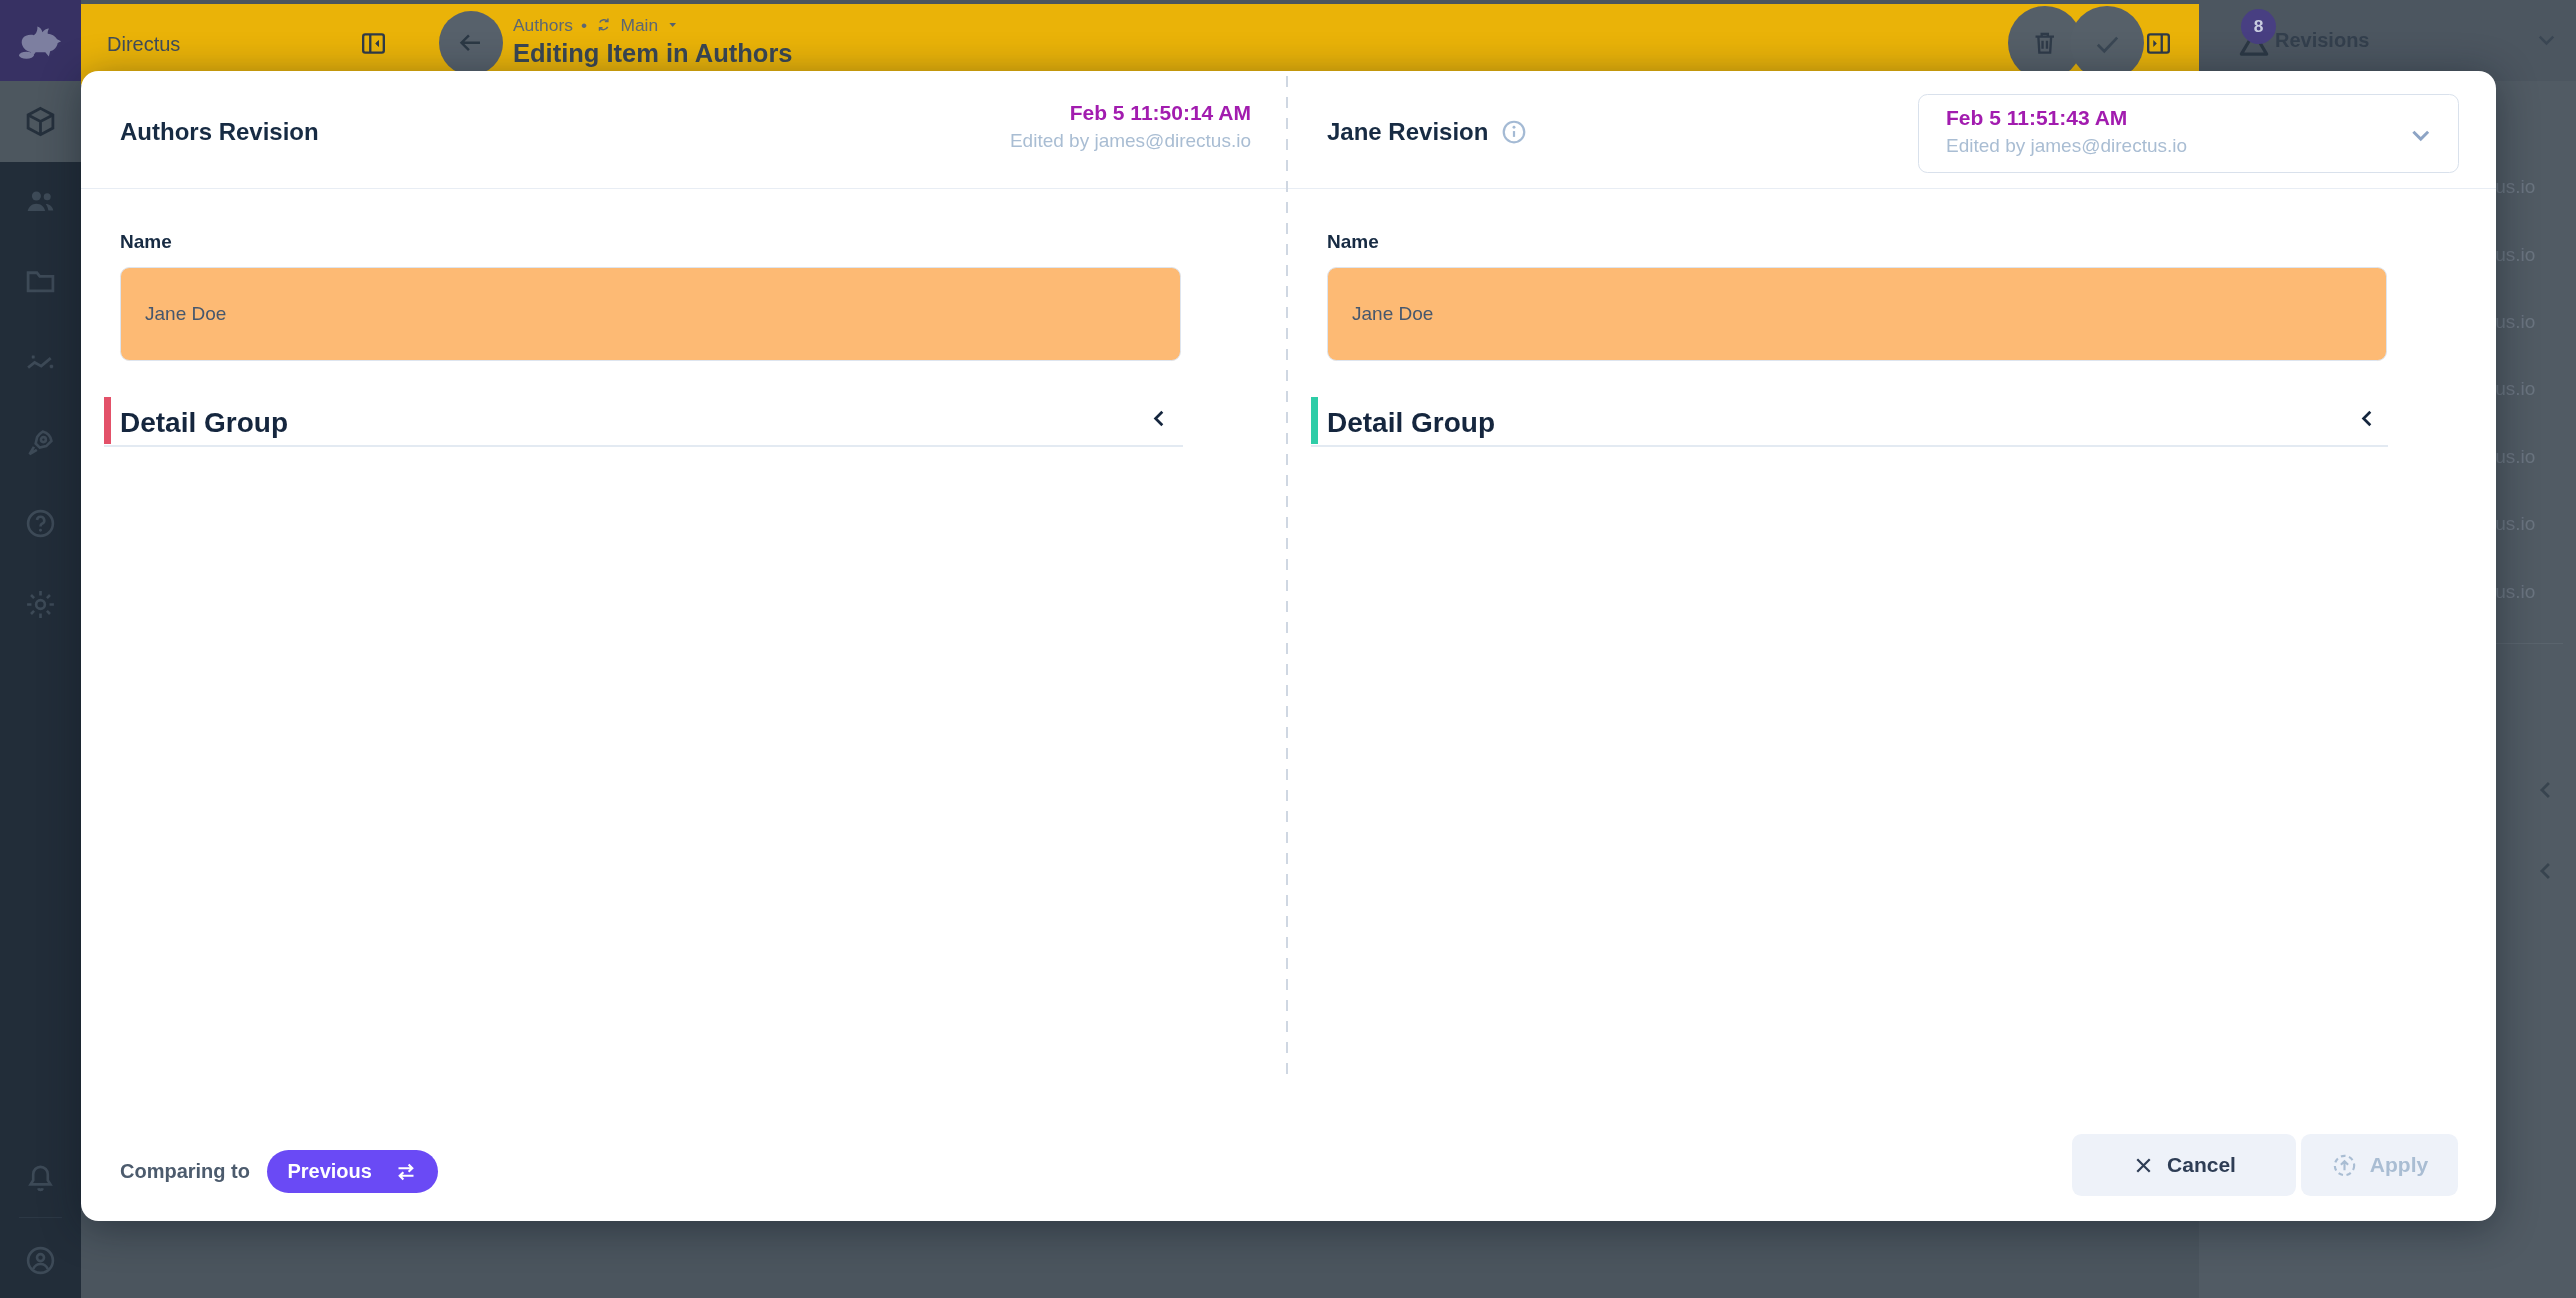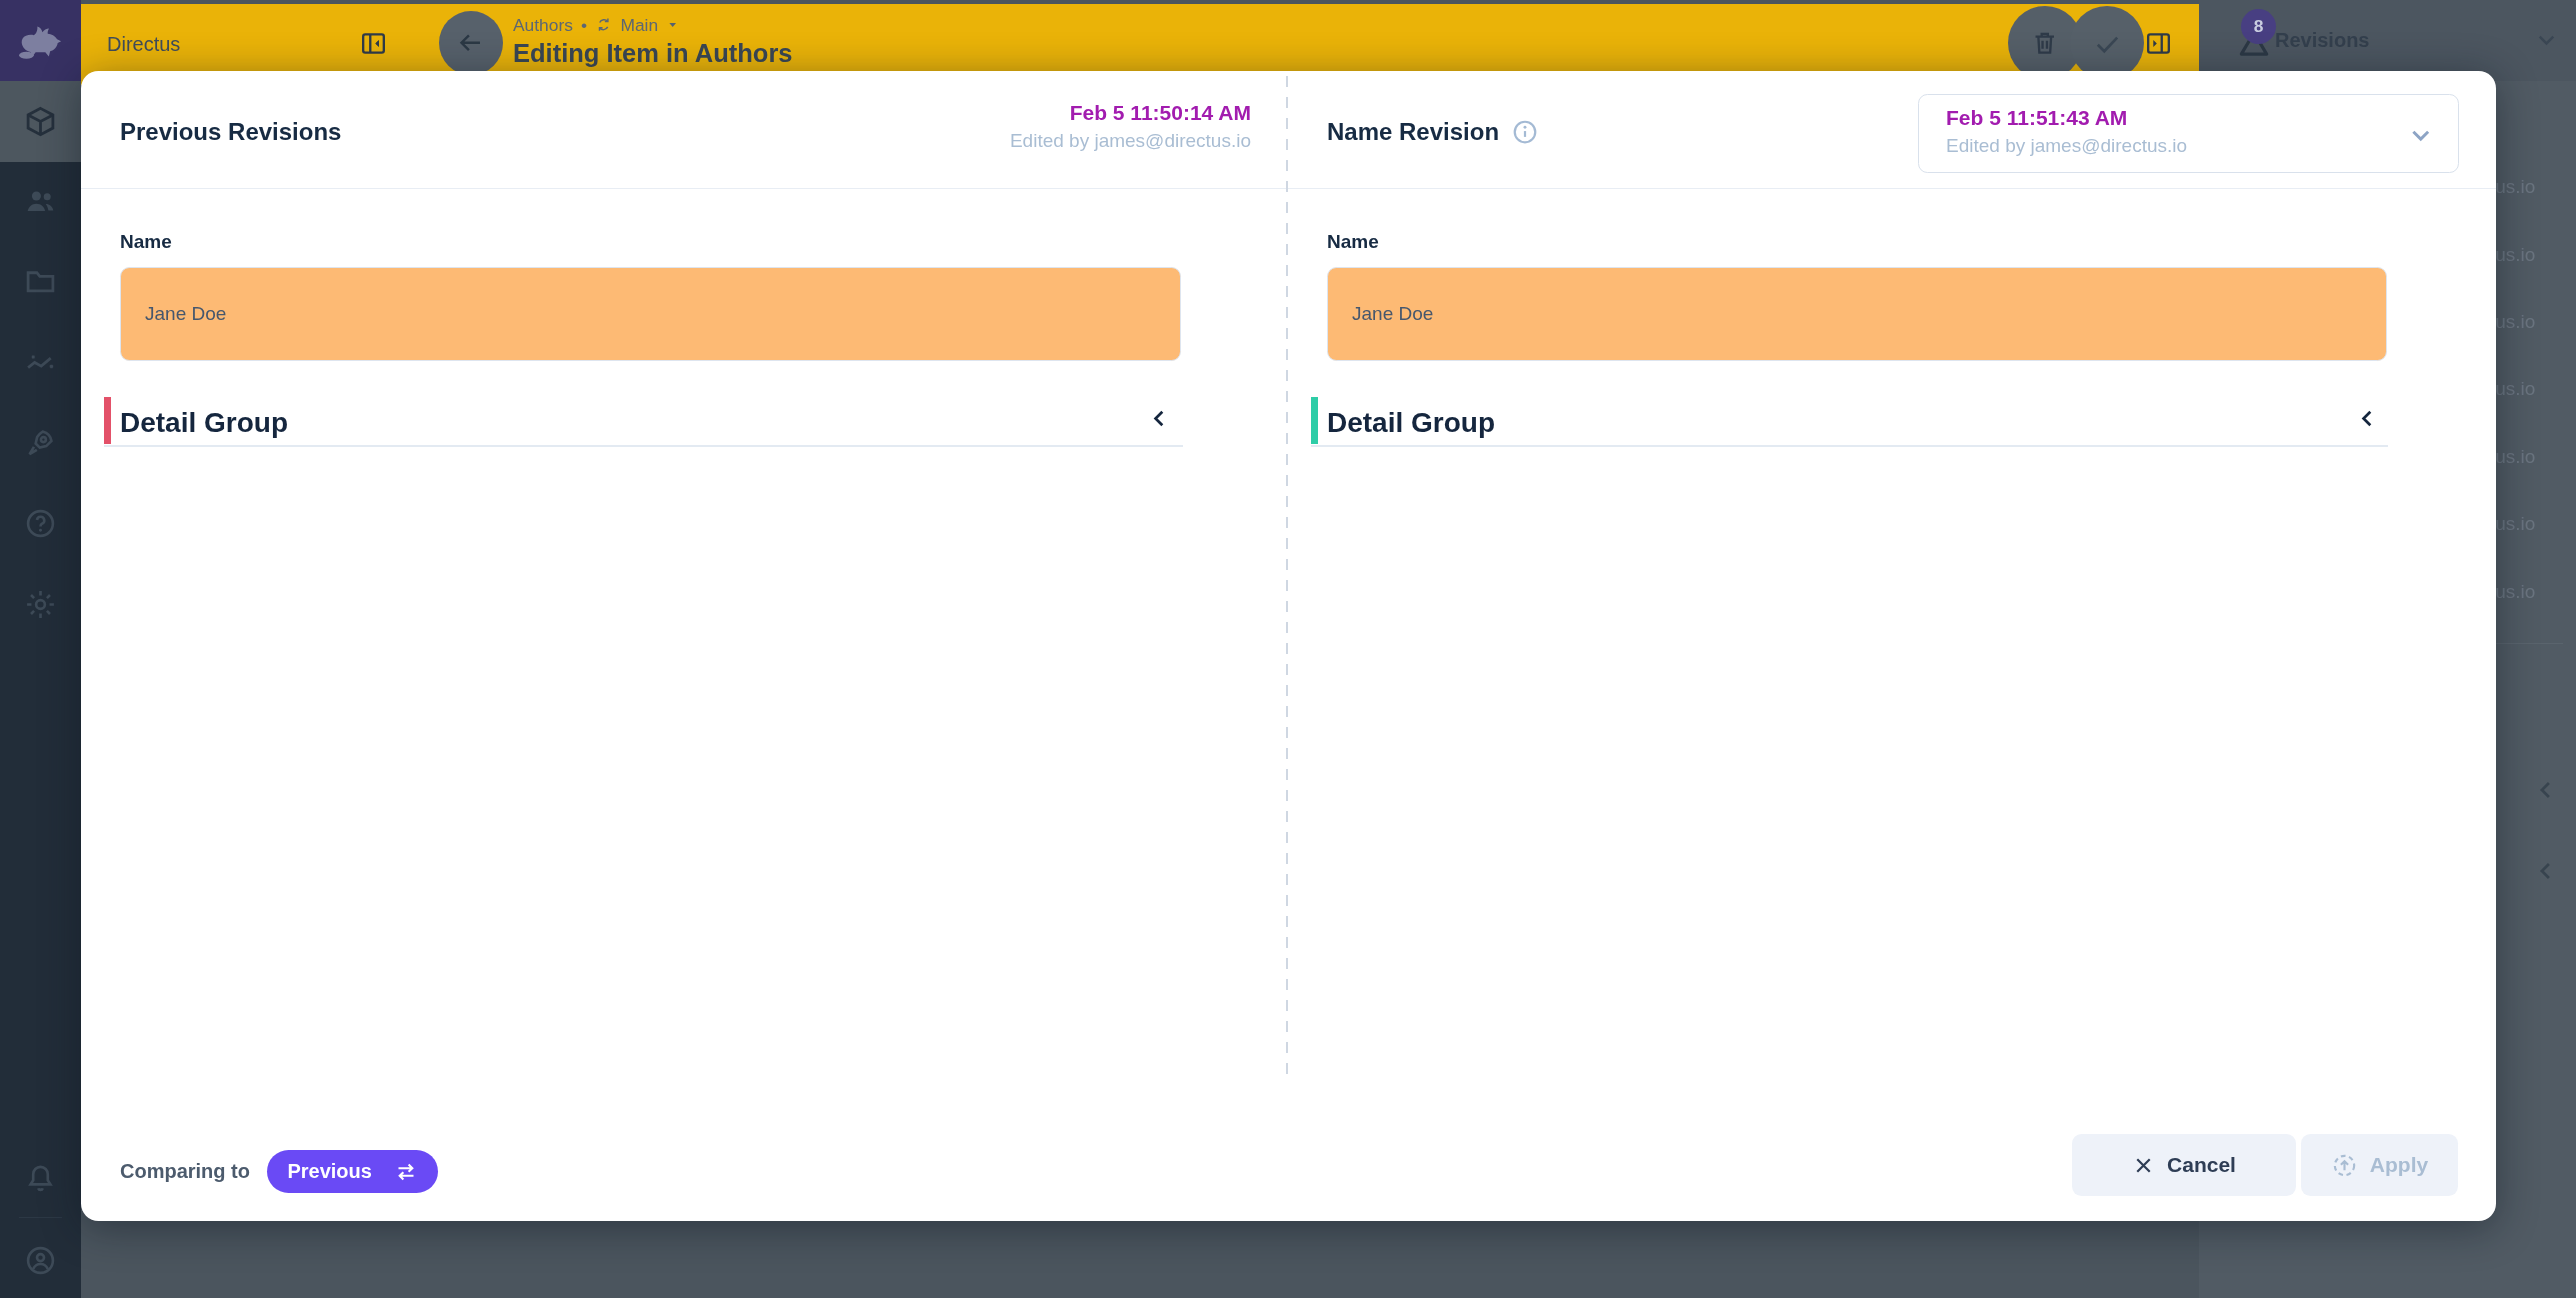--- a/index.html
+++ b/index.html
@@ -220,28 +220,28 @@
       <path d="M14.5 6l-6 6 6 6"></path>
     </svg>
     <svg class="abs" style="left:333px;top:857px;" width="28" height="28" viewBox="0 0 24 24" fill="none" stroke="#38444f" stroke-width="2.4">
       <path d="M14.5 6l-6 6 6 6"></path>
     </svg>
 
   </div>
 
   <div class="modal">
 
-    <div class="panel-title" style="left:39px;">Previous Revisions</div>
+    <div class="panel-title" style="left:39px;">Authors Revision</div>
     <div class="ts-block" style="right:1245px;">
       <div class="ts-line1">Feb 5 11:50:14 AM</div>
       <div class="ts-line2">Edited by james@directus.io</div>
     </div>
 
     <div class="panel-title" style="left:1246px;">
-      <span>Name Revision</span>
+      <span>Jane Revision</span>
       <svg width="28" height="28" viewBox="0 0 24 24" fill="none" stroke="#a4bad4" stroke-width="1.9">
         <circle cx="12" cy="12" r="8.8"></circle>
           <path d="M12 11.2v5"></path>
         <circle cx="12" cy="7.9" r="1.25" fill="#a4bad4" stroke="none"></circle>
       </svg>
     </div>
     <div class="picker">
       <div class="ts-block">
         <div class="ts-line1">Feb 5 11:51:43 AM</div>
         <div class="ts-line2">Edited by james@directus.io</div>

